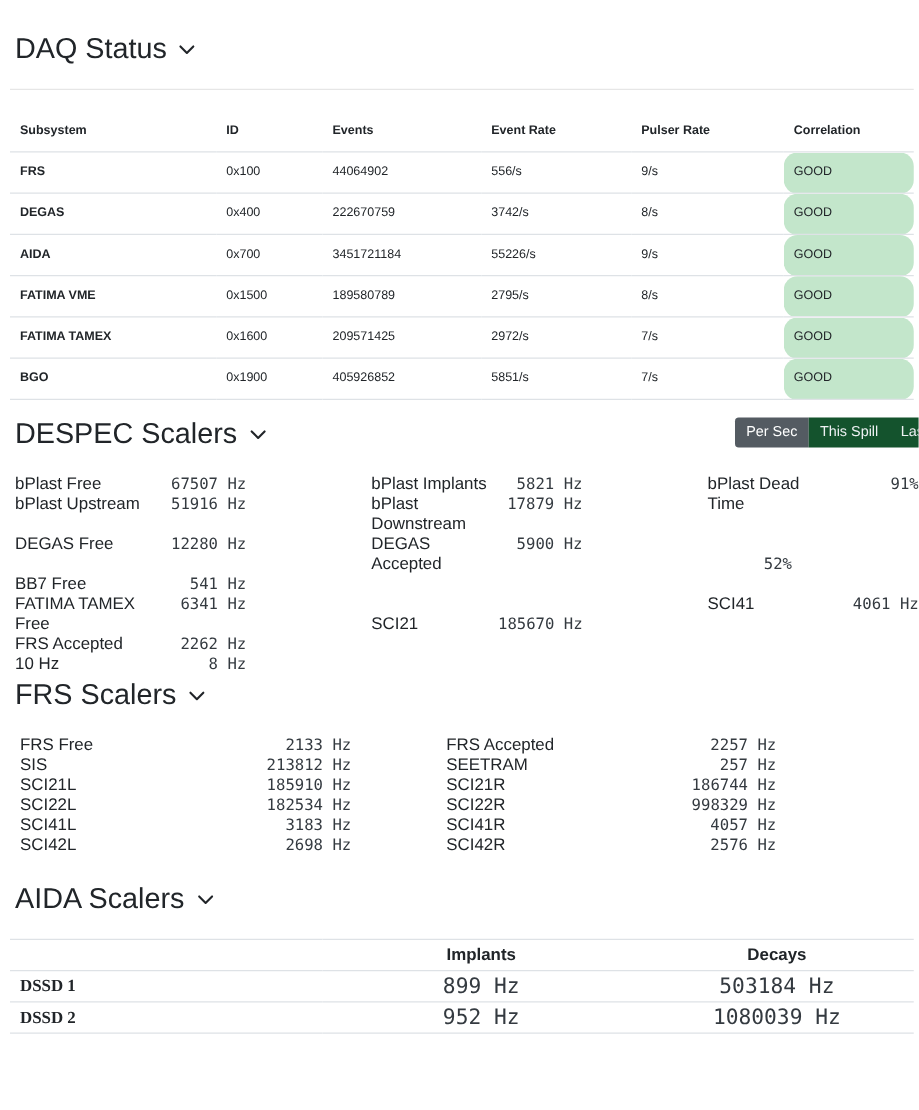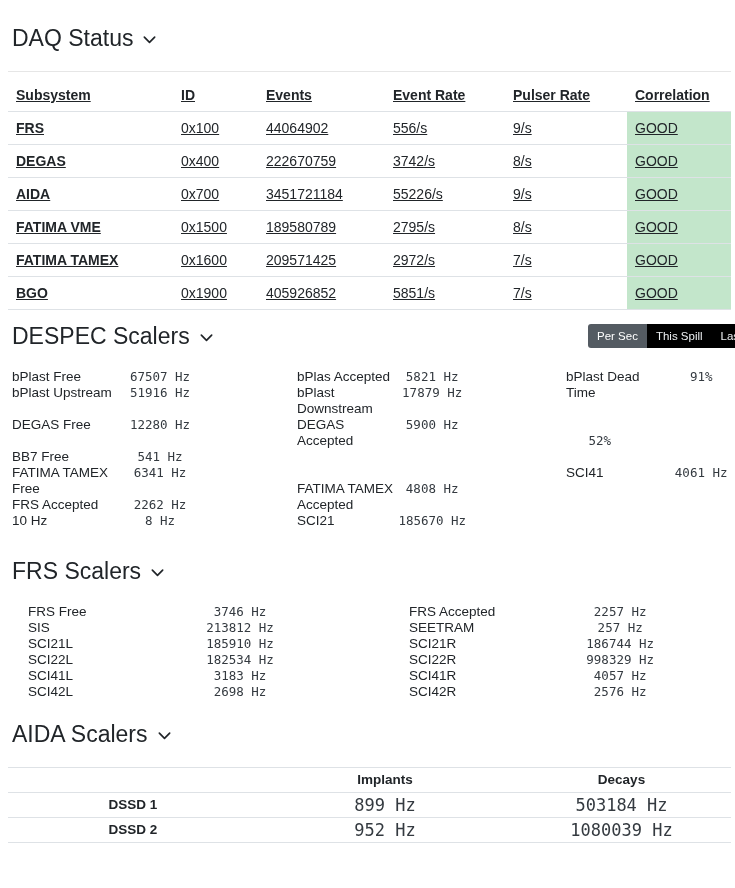--- a/index.html
+++ b/index.html
@@ -7,52 +7,52 @@
   .wrap{position:relative;width:735px;height:888px;overflow:hidden;padding:5px 0 0 8px;box-sizing:border-box;background:#fff;}
 
   
   .section{position:relative;display:flex;align-items:center;gap:9px;font-size:23px;font-weight:400;color:#212529;padding-left:4px;line-height:28px;}
   .chev{display:inline-flex;margin-top:3px;}
 
   
   .rule{border:0;border-top:1px solid #e6e6e6;width:723px;margin:6px 0 0 0;}
 
   
-  table.daq{border-collapse:collapse;table-layout:fixed;width:723px;margin-top:7px;font-size:14px;text-decoration:underline;}
+  table.daq{border-collapse:collapse;table-layout:fixed;width:723px;margin-top:17px;font-size:10px;}
   table.daq th,table.daq td{padding:8px 8px;border-bottom:1px solid #dee2e6;text-align:left;white-space:nowrap;overflow:hidden;line-height:16px;}
   table.daq th{font-weight:700;}
   td.subname{font-weight:700;}
-  td.good{background:#c3e6cb;}
+  td.good{background:#c3e6cb;border-radius:11px;}
 
   
   .grid3{display:grid;grid-template-columns:185px 169px 169px;column-gap:100px;margin:8px 0 0 4px;}
-  .grid2{display:grid;grid-template-columns:265px 264px;column-gap:116px;margin:7px 0 0 20px;}
+  .grid2{display:grid;grid-template-columns:265px 264px;column-gap:76px;margin:7px 0 0 8px;}
   .scol{display:flex;flex-direction:column;}
   .srow{display:flex;align-items:flex-start;}
   .slabel{width:60%;font-size:13.5px;line-height:16px;color:#212529;}
-  .sval{width:40%;text-align:center;font-family:"DejaVu Sans Mono",monospace;font-size:12.5px;line-height:16px;color:#343a40;white-space:nowrap;}
+  .sval{width:40%;text-align:right;font-family:"DejaVu Sans Mono",monospace;font-size:12.5px;line-height:16px;color:#343a40;white-space:nowrap;}
   .gap16{height:16px;}
   .gap32{height:32px;}
 
   
   .btn-group{position:absolute;left:580px;top:2px;display:inline-flex;}
-  .vbtn{font-family:"Liberation Sans",sans-serif;font-size:11.5px;line-height:14px;padding:5px 9px;border:0;background:#000000;color:#eef1f3;white-space:nowrap;cursor:pointer;}
+  .vbtn{font-family:"Liberation Sans",sans-serif;font-size:11.5px;line-height:14px;padding:5px 9px;border:0;background:#14532d;color:#eef1f3;white-space:nowrap;cursor:pointer;}
   .vbtn:first-child{border-radius:3px 0 0 3px;}
   .vbtn.active{background:#545b62;color:#fff;}
 
   
   .mt-despec{margin-top:12px;}
-  .mt-frs{margin-top:28px;}
+  .mt-frs{margin-top:2px;}
   .mt-aida{margin-top:20px;}
 
   
   table.aida{border-collapse:collapse;table-layout:fixed;width:723px;margin-top:7px;font-size:13.5px;}
   table.aida th,table.aida td{padding:4px 8px;border-bottom:1px solid #dee2e6;line-height:16px;white-space:nowrap;}
   table.aida thead th{border-top:1px solid #dee2e6;font-weight:700;text-align:center;}
-  table.aida td.rowlabel{font-weight:700;text-align:center;}
+  table.aida td.rowlabel{font-weight:700;text-align:left;font-family:Liberation Serif, serif;}
   table.aida td.cval{text-align:center;font-family:"DejaVu Sans Mono",monospace;font-size:17px;color:#343a40;}
 </style>
 </head>
 <body>
 
 <div class="wrap">
 
   <h2 class="section">
     <span>DAQ Status</span>
     <span class="chev">
@@ -176,36 +176,32 @@
         <span class="slabel">FRS Accepted</span>
         <span class="sval">2262 Hz</span>
       </div>
       <div class="srow">
         <span class="slabel">10 Hz</span>
         <span class="sval">8 Hz</span>
       </div>
     </div>
     <div class="scol">
       <div class="srow">
-        <span class="slabel">bPlas Accepted</span>
+        <span class="slabel">bPlast Implants</span>
         <span class="sval">5821 Hz</span>
       </div>
       <div class="srow">
         <span class="slabel">bPlast Downstream</span>
         <span class="sval">17879 Hz</span>
       </div>
       <div class="srow">
         <span class="slabel">DEGAS Accepted</span>
         <span class="sval">5900 Hz</span>
       </div>
       <div class="gap32"></div>
-      <div class="srow">
-        <span class="slabel">FATIMA TAMEX Accepted</span>
-        <span class="sval">4808 Hz</span>
-      </div>
       <div class="srow">
         <span class="slabel">SCI21</span>
         <span class="sval">185670 Hz</span>
       </div>
     </div>
     <div class="scol">
       <div class="srow">
         <span class="slabel">bPlast Dead Time</span>
         <span class="sval">91%</span>
       </div>
@@ -227,21 +223,21 @@
       <svg width="15" height="15" viewBox="0 0 16 16">
           <path d="M2.5 5.5 L8 11 L13.5 5.5" fill="none" stroke="#212529" stroke-width="1.8" stroke-linecap="round" stroke-linejoin="round"></path>
         </svg>
     </span>
   </h2>
 
   <div class="grid2">
     <div class="scol">
       <div class="srow">
         <span class="slabel">FRS Free</span>
-        <span class="sval">3746 Hz</span>
+        <span class="sval">2133 Hz</span>
       </div>
       <div class="srow">
         <span class="slabel">SIS</span>
         <span class="sval">213812 Hz</span>
       </div>
       <div class="srow">
         <span class="slabel">SCI21L</span>
         <span class="sval">185910 Hz</span>
       </div>
       <div class="srow">

